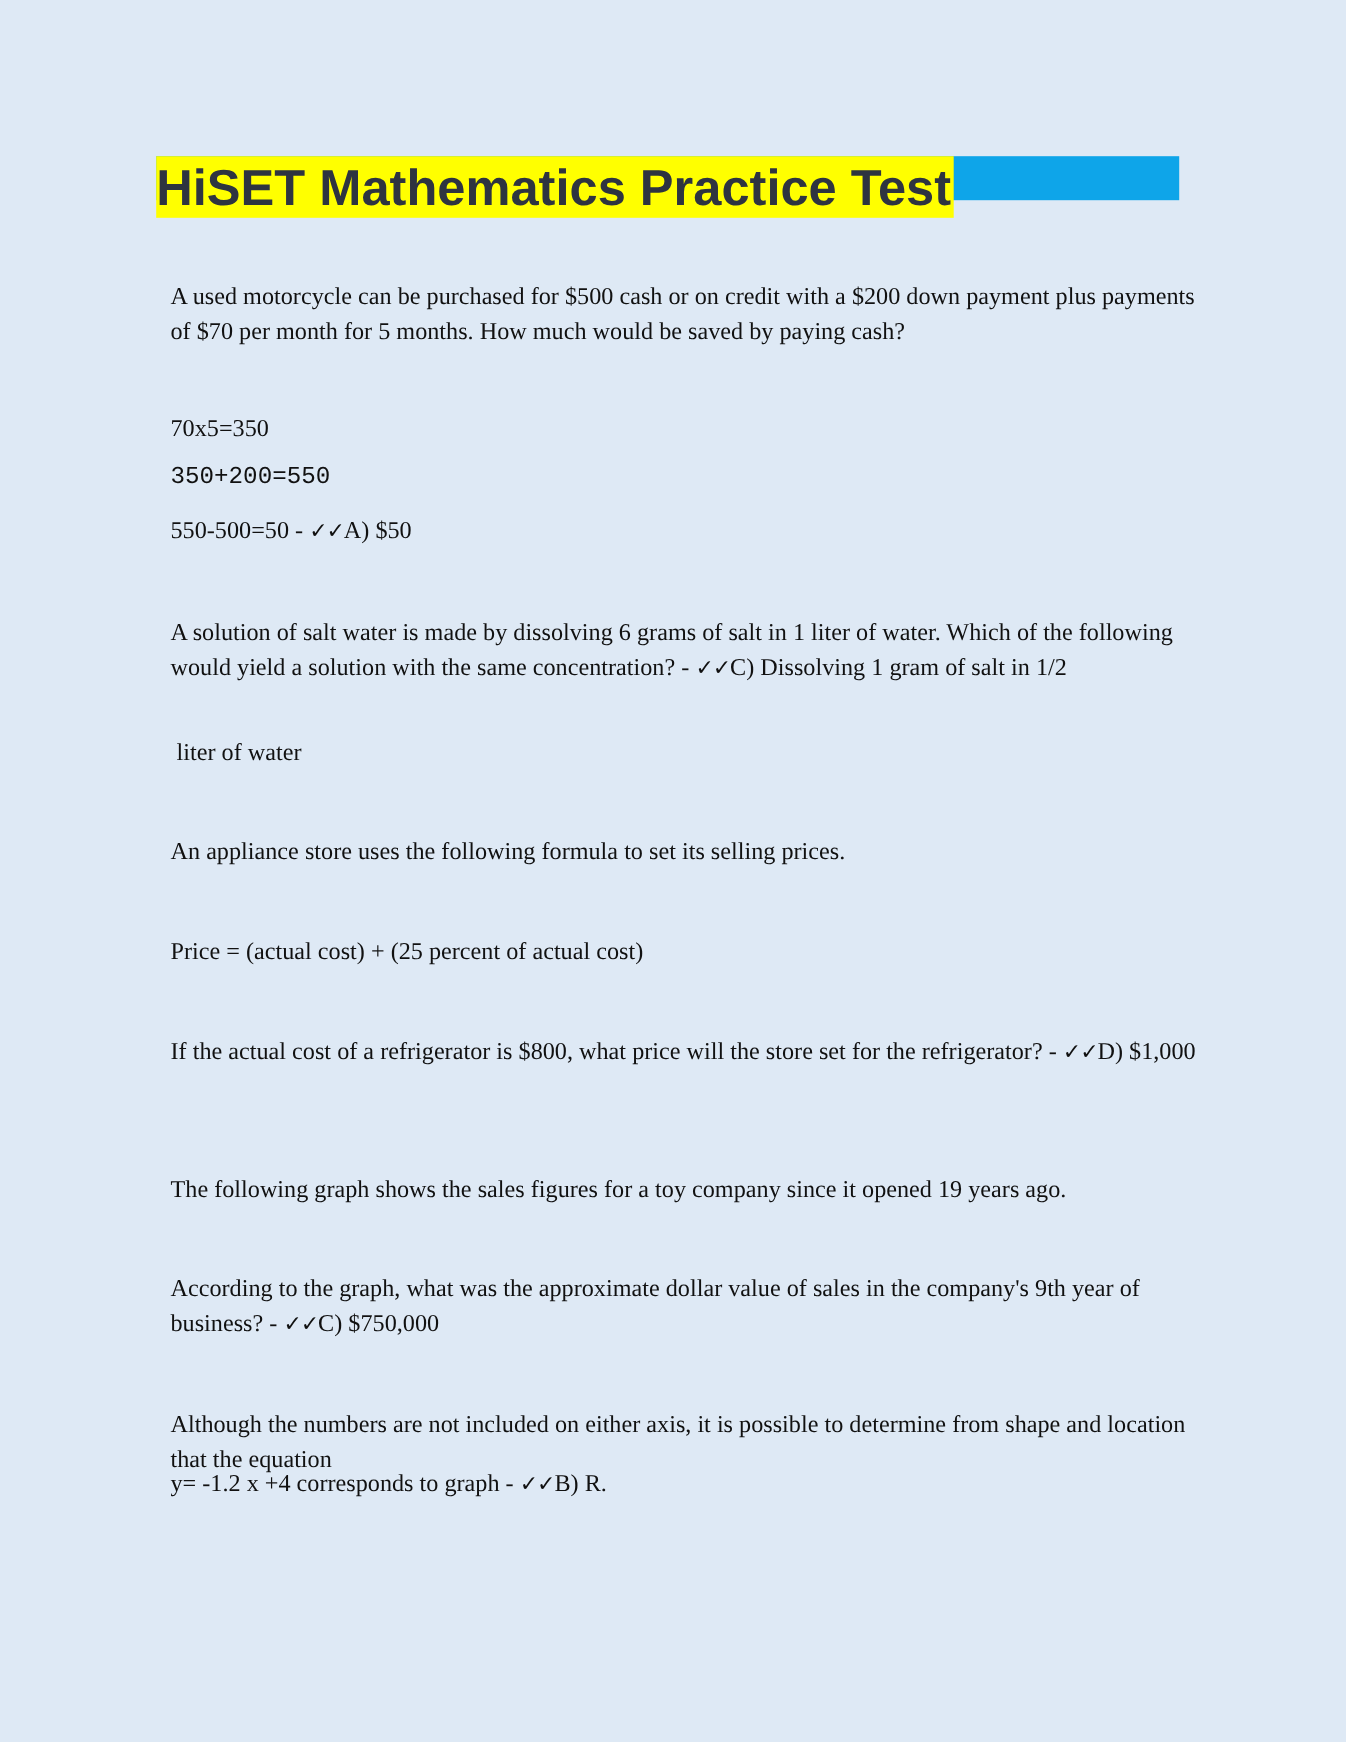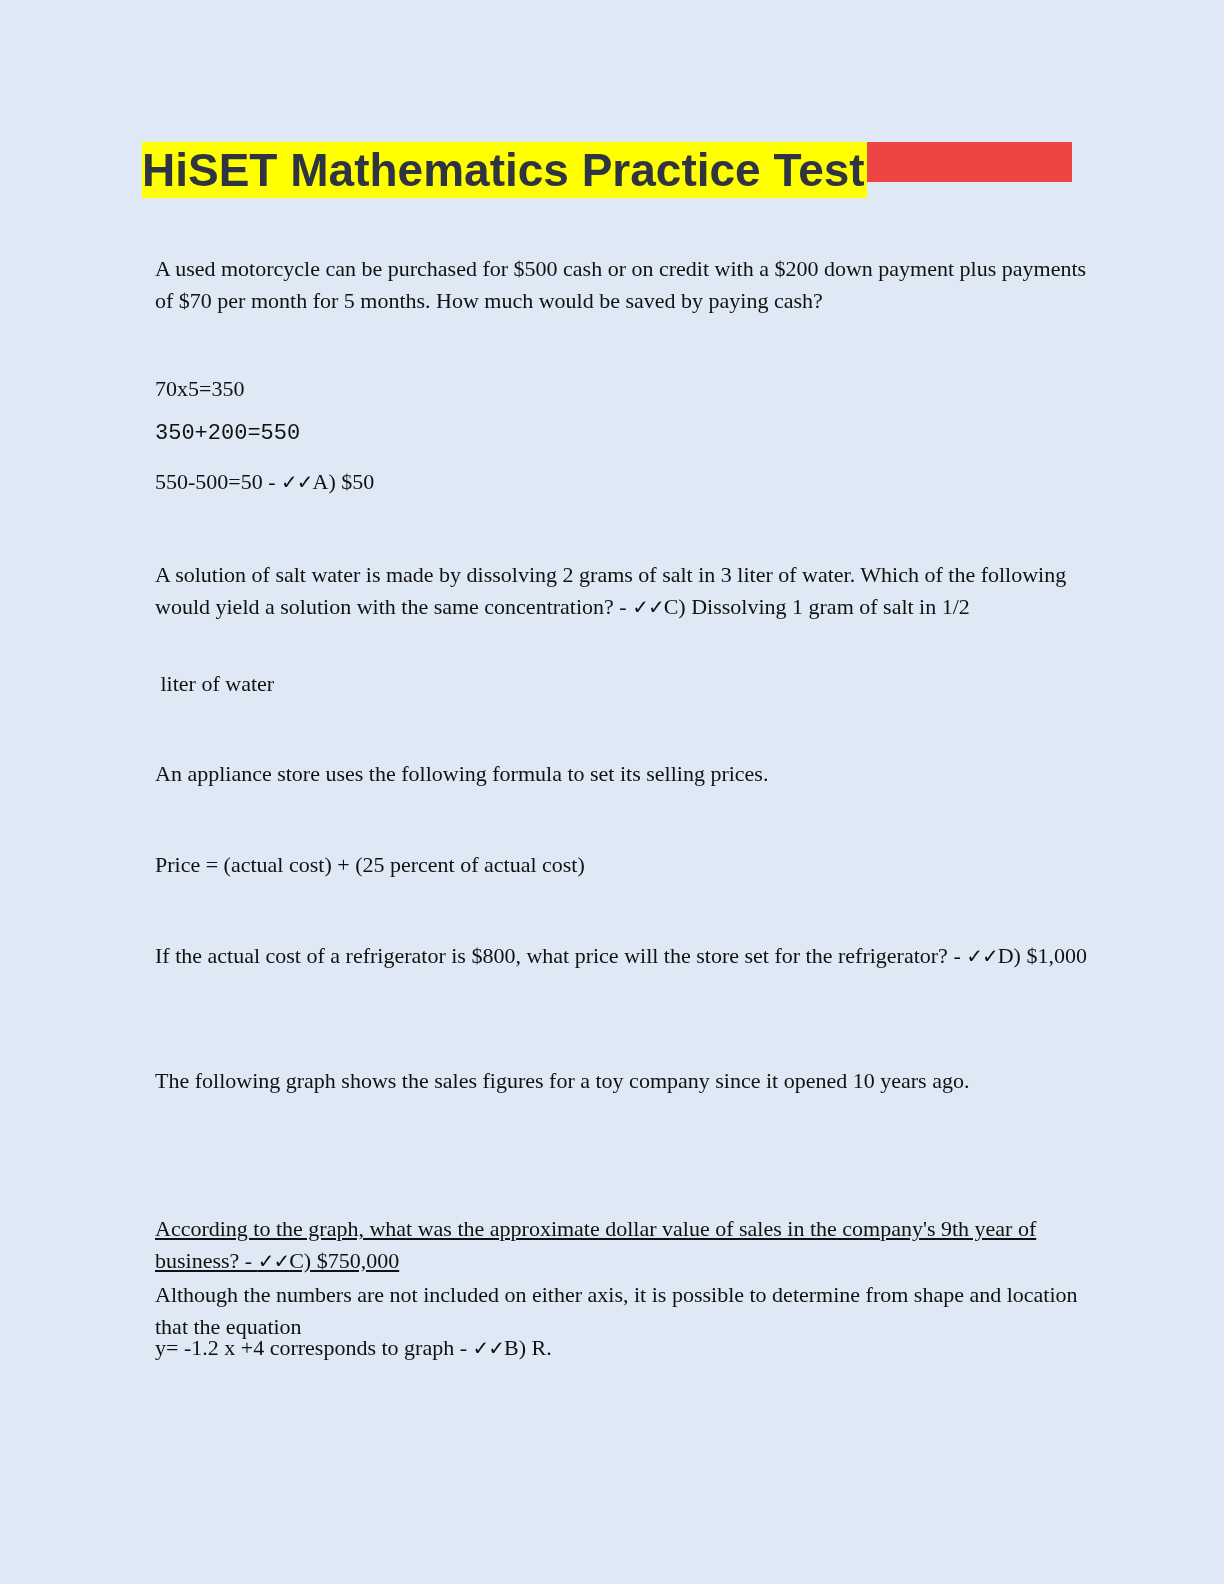--- a/index.html
+++ b/index.html
@@ -14,21 +14,21 @@
       overflow: hidden;
       font-family: "Liberation Serif", "DejaVu Serif", serif;
       color: #111;
     }
     .title-box {
       position: absolute;
       left: 142px;
       top: 142px;
       width: 930px;
       height: 40px;
-      background: #ef4444;
+      background: #0ea5e9;
     }
     .title {
       position: absolute;
       left: 0;
       top: 0;
       height: 56px;
       display: inline-block;
       background: #ffff00;
       font-family: "Liberation Sans", "DejaVu Sans", sans-serif;
       font-weight: bold;
@@ -58,24 +58,24 @@
 
 <div class="title-box">
   <span class="title">HiSET Mathematics Practice Test</span>
 </div>
 
 <p class="p" style="top:241px;">A used motorcycle can be purchased for $500 cash or on credit with a $200 down payment plus payments of $70 per month for 5 months. How much would be saved by paying cash?</p>
 <p class="p" style="top:361px;">70x5=350</p>
 <p class="p" style="top:406px;font-family:Liberation Mono, monospace;">350+200=550</p>
 <p class="p" style="top:454px;"><span>550-500=50 - </span><span class="check">✓✓</span><span>A) $50</span></p>
 
-<p class="p" style="top:547px;"><span>A solution of salt water is made by dissolving 2 grams of salt in 3 liter of water. Which of the following would yield a solution with the same concentration? - </span><span class="check">✓✓</span><span>C) Dissolving 1 gram of salt in 1/2</span></p>
+<p class="p" style="top:547px;"><span>A solution of salt water is made by dissolving 6 grams of salt in 1 liter of water. Which of the following would yield a solution with the same concentration? - </span><span class="check">✓✓</span><span>C) Dissolving 1 gram of salt in 1/2</span></p>
 <p class="p" style="top:656px;white-space:pre;"> liter of water</p>
 
 <p class="p" style="top:746px;">An appliance store uses the following formula to set its selling prices.</p>
 <p class="p" style="top:837px;">Price = (actual cost) + (25 percent of actual cost)</p>
 <p class="p" style="top:928px;"><span>If the actual cost of a refrigerator is $800, what price will the store set for the refrigerator? - </span><span class="check">✓✓</span><span>D) $1,000</span></p>
 
-<p class="p" style="top:1053px;">The following graph shows the sales figures for a toy company since it opened 10 years ago.</p>
-<p class="p" style="top:1201px;text-decoration:underline;"><span>According to the graph, what was the approximate dollar value of sales in the company's 9th year of business? - </span><span class="check">✓✓</span><span>C) $750,000</span></p>
+<p class="p" style="top:1053px;">The following graph shows the sales figures for a toy company since it opened 19 years ago.</p>
+<p class="p" style="top:1143px;"><span>According to the graph, what was the approximate dollar value of sales in the company's 9th year of business? - </span><span class="check">✓✓</span><span>C) $750,000</span></p>
 
 <p class="p" style="top:1267px;">Although the numbers are not included on either axis, it is possible to determine from shape and location that the equation</p>
 <p class="p" style="top:1320px;"><span>y= -1.2 x +4 corresponds to graph - </span><span class="check">✓✓</span><span>B) R.</span></p>
 
 </body></html>

